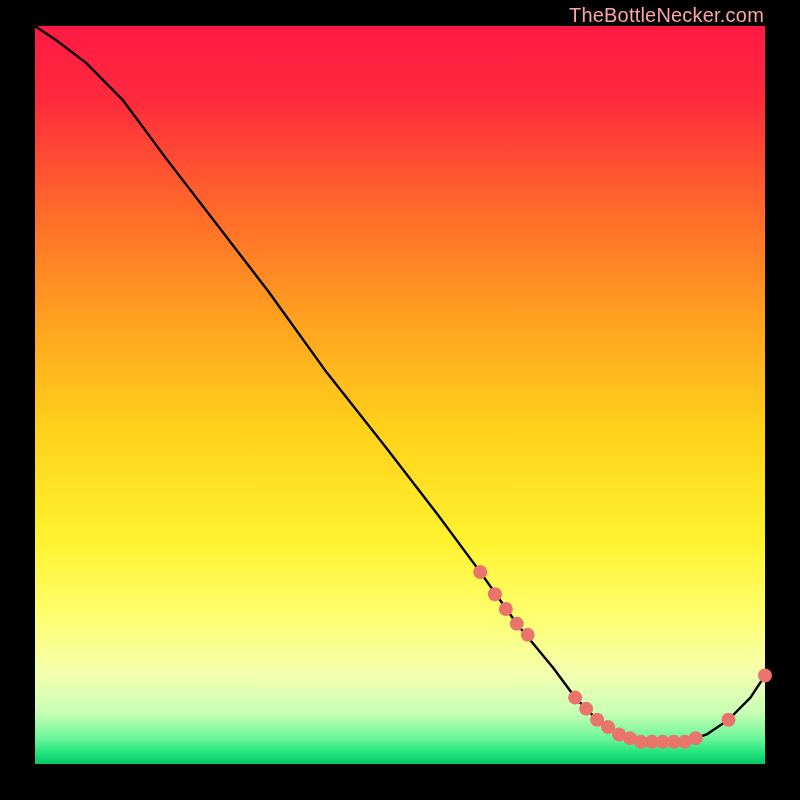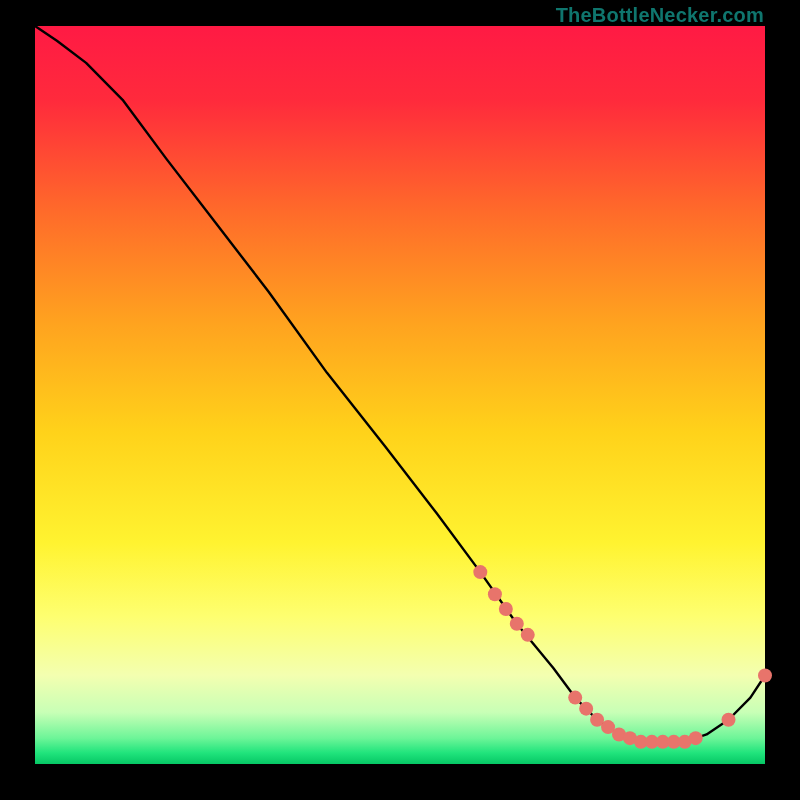--- a/index.html
+++ b/index.html
@@ -36,23 +36,23 @@
     left: 0;
     top: 0;
     width: 100%;
     height: 100%;
     overflow: visible;
   }
   .attribution {
     position: absolute;
     top: 4px;
     right: 36px;
-    color: #0f766e;
+    color: #fca5a5;
     font-size: 20px;
-    font-weight: 700;
+    font-weight: 400;
     letter-spacing: 0.2px;
     white-space: nowrap;
   }
 </style>
 </head>
 <body>
 
 <div class="stage">
 
   <div class="attribution">TheBottleNecker.com</div>

